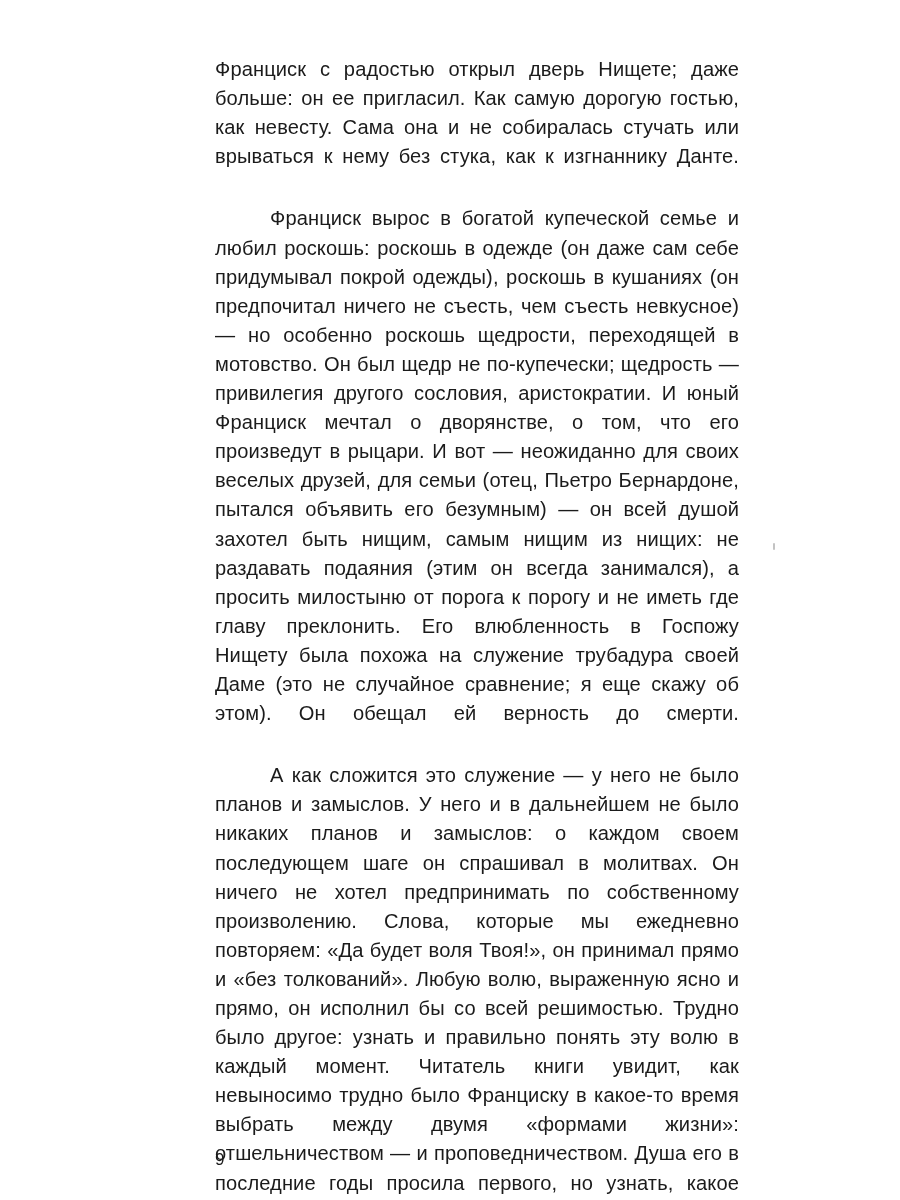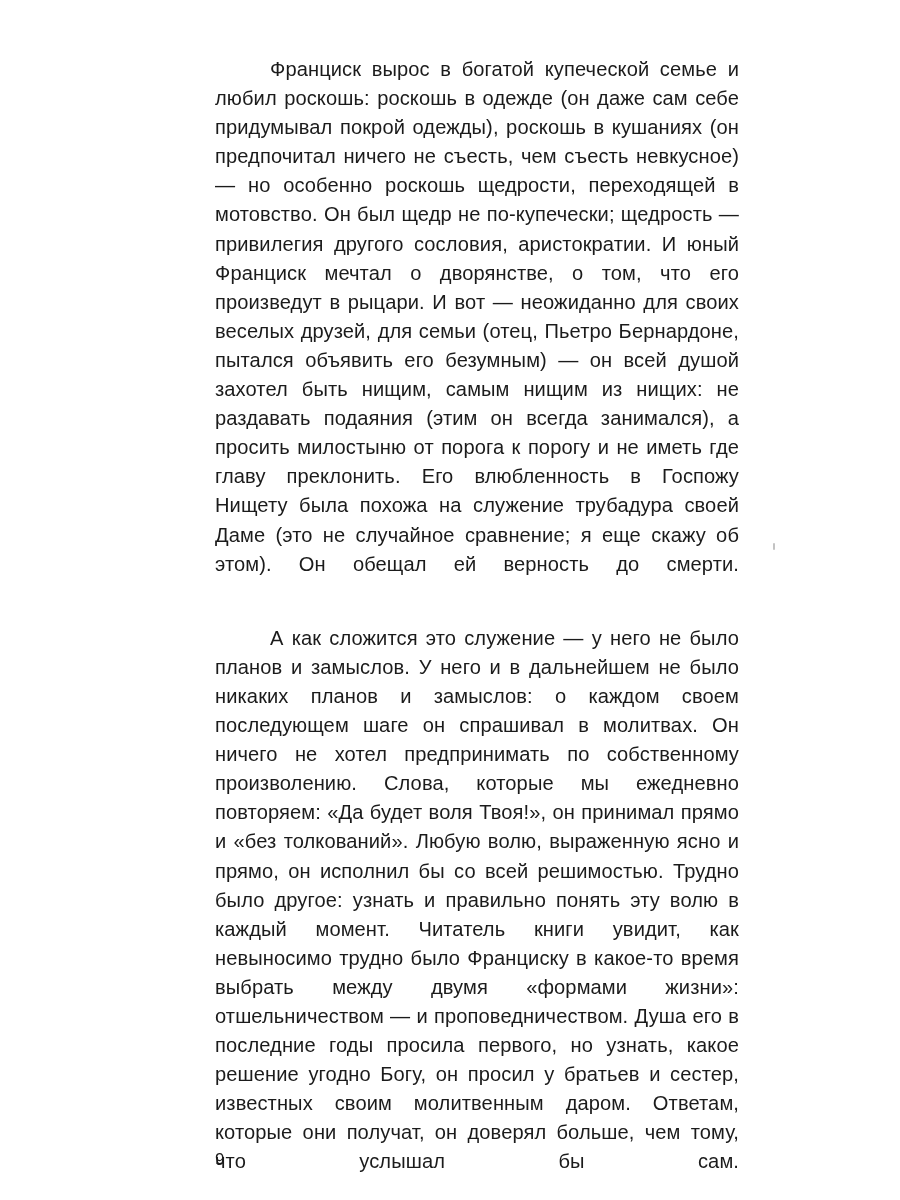--- a/index.html
+++ b/index.html
@@ -34,21 +34,21 @@
     text-align: justify;
     text-justify: inter-word;
     letter-spacing: 0.005em;
     word-spacing: 0.005em;
     -webkit-font-smoothing: antialiased;
   }
   .para.indent {
     text-indent: 55px;
   }
   .para + .para {
-    margin-top: 16px;
+    margin-top: 4px;
   }
   
   .para::after {
     content: "";
     display: inline-block;
     width: 100%;
   }
   .folio {
     position: absolute;
     left: 215px;
@@ -68,20 +68,21 @@
     border-radius: 1px;
     opacity: 0.85;
   }
 </style>
 </head>
 <body>
 
 <div class="page">
 
   <div class="text-column">
+    <p class="para">Франциск с радостью открыл дверь Нищете; даже больше: он ее пригласил. Как самую дорогую гостью, как невесту. Сама она и не собиралась стучать или врываться к нему без стука, как к изгнаннику Данте.</p>
     <p class="para indent">Франциск вырос в богатой купеческой семье и любил роскошь: роскошь в одежде (он даже сам себе придумывал покрой одежды), роскошь в кушаниях (он предпочитал ничего не съесть, чем съесть невкусное) — но особенно роскошь щедрости, переходящей в мотовство. Он был щедр не по-купечески; щедрость — привилегия другого сословия, аристократии. И юный Франциск мечтал о дворянстве, о том, что его произведут в рыцари. И вот — неожиданно для своих веселых друзей, для семьи (отец, Пьетро Бернардоне, пытался объявить его безумным) — он всей душой захотел быть нищим, самым нищим из нищих: не раздавать подаяния (этим он всегда занимался), а просить милостыню от порога к порогу и не иметь где главу преклонить. Его влюбленность в Госпожу Нищету была похожа на служение трубадура своей Даме (это не случайное сравнение; я еще скажу об этом). Он обещал ей верность до смерти.</p>
     <p class="para indent">А как сложится это служение — у него не было планов и замыслов. У него и в дальнейшем не было никаких планов и замыслов: о каждом своем последующем шаге он спрашивал в молитвах. Он ничего не хотел предпринимать по собственному произволению. Слова, которые мы ежедневно повторяем: «Да будет воля Твоя!», он принимал прямо и «без толкований». Любую волю, выраженную ясно и прямо, он исполнил бы со всей решимостью. Трудно было другое: узнать и правильно понять эту волю в каждый момент. Читатель книги увидит, как невыносимо трудно было Франциску в какое-то время выбрать между двумя «формами жизни»: отшельничеством — и проповедничеством. Душа его в последние годы просила первого, но узнать, какое решение угодно Богу, он просил у братьев и сестер, известных своим молитвенным даром. Ответам, которые они получат, он доверял больше, чем тому, что услышал бы сам.</p>
 
   </div>
 
   <div class="speck"></div>
 
   <div class="folio">9</div>
 
 </div>

